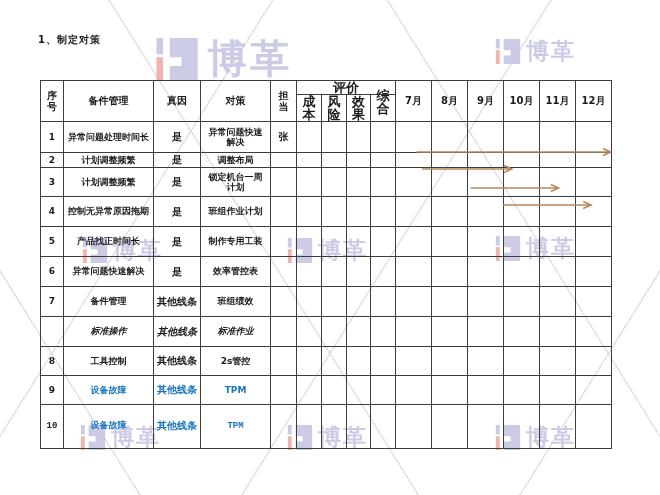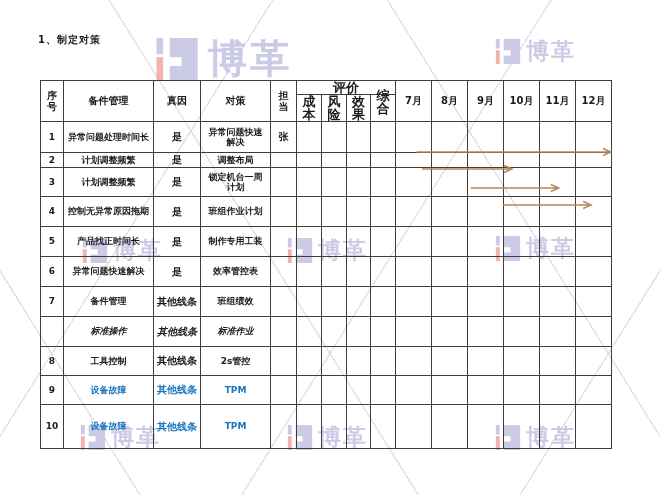--- a/index.html
+++ b/index.html
@@ -250,21 +250,21 @@
           <td></td>
           <td></td>
           <td></td>
           <td></td>
           <td></td>
           <td></td>
           <td></td>
           <td></td>
           <td></td>
         </tr>
-        <tr style="height: 44px;">
+        <tr style="height: 44px; font-family: Liberation Mono, monospace;">
           <td>10</td>
           <td class="hl-blue">设备故障</td>
           <td class="fs9 hl-blue">其他线条</td>
           <td class="c-cm hl-blue">TPM</td>
           <td class="fs9"></td>
           <td></td>
           <td></td>
           <td></td>
           <td></td>
           <td></td>

